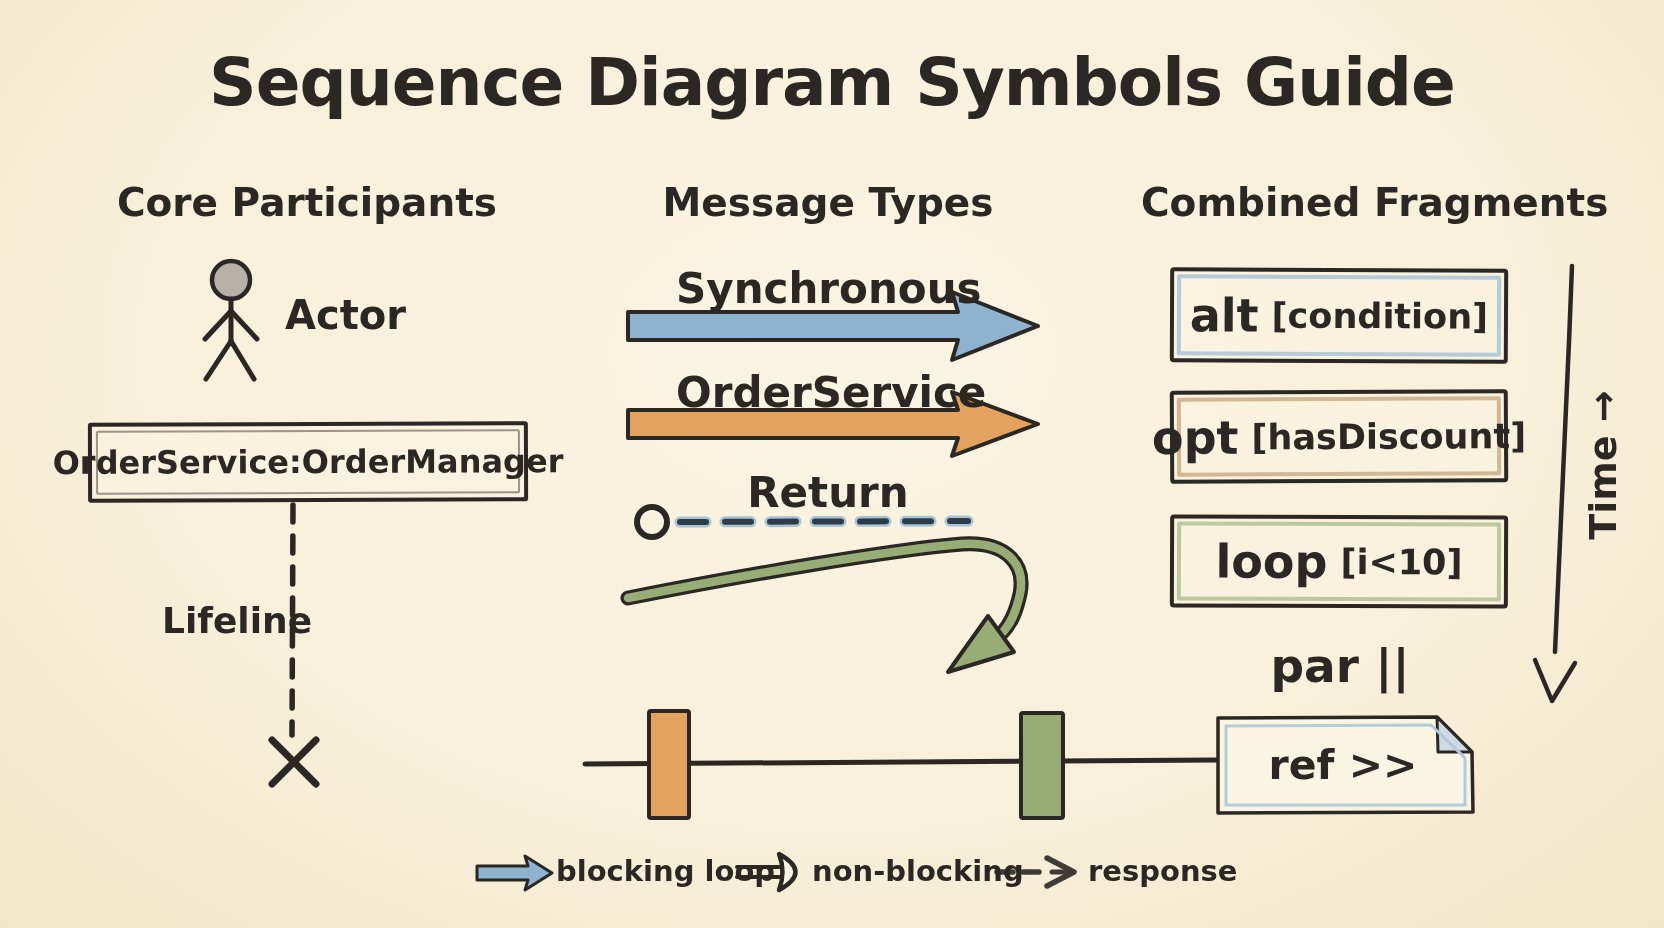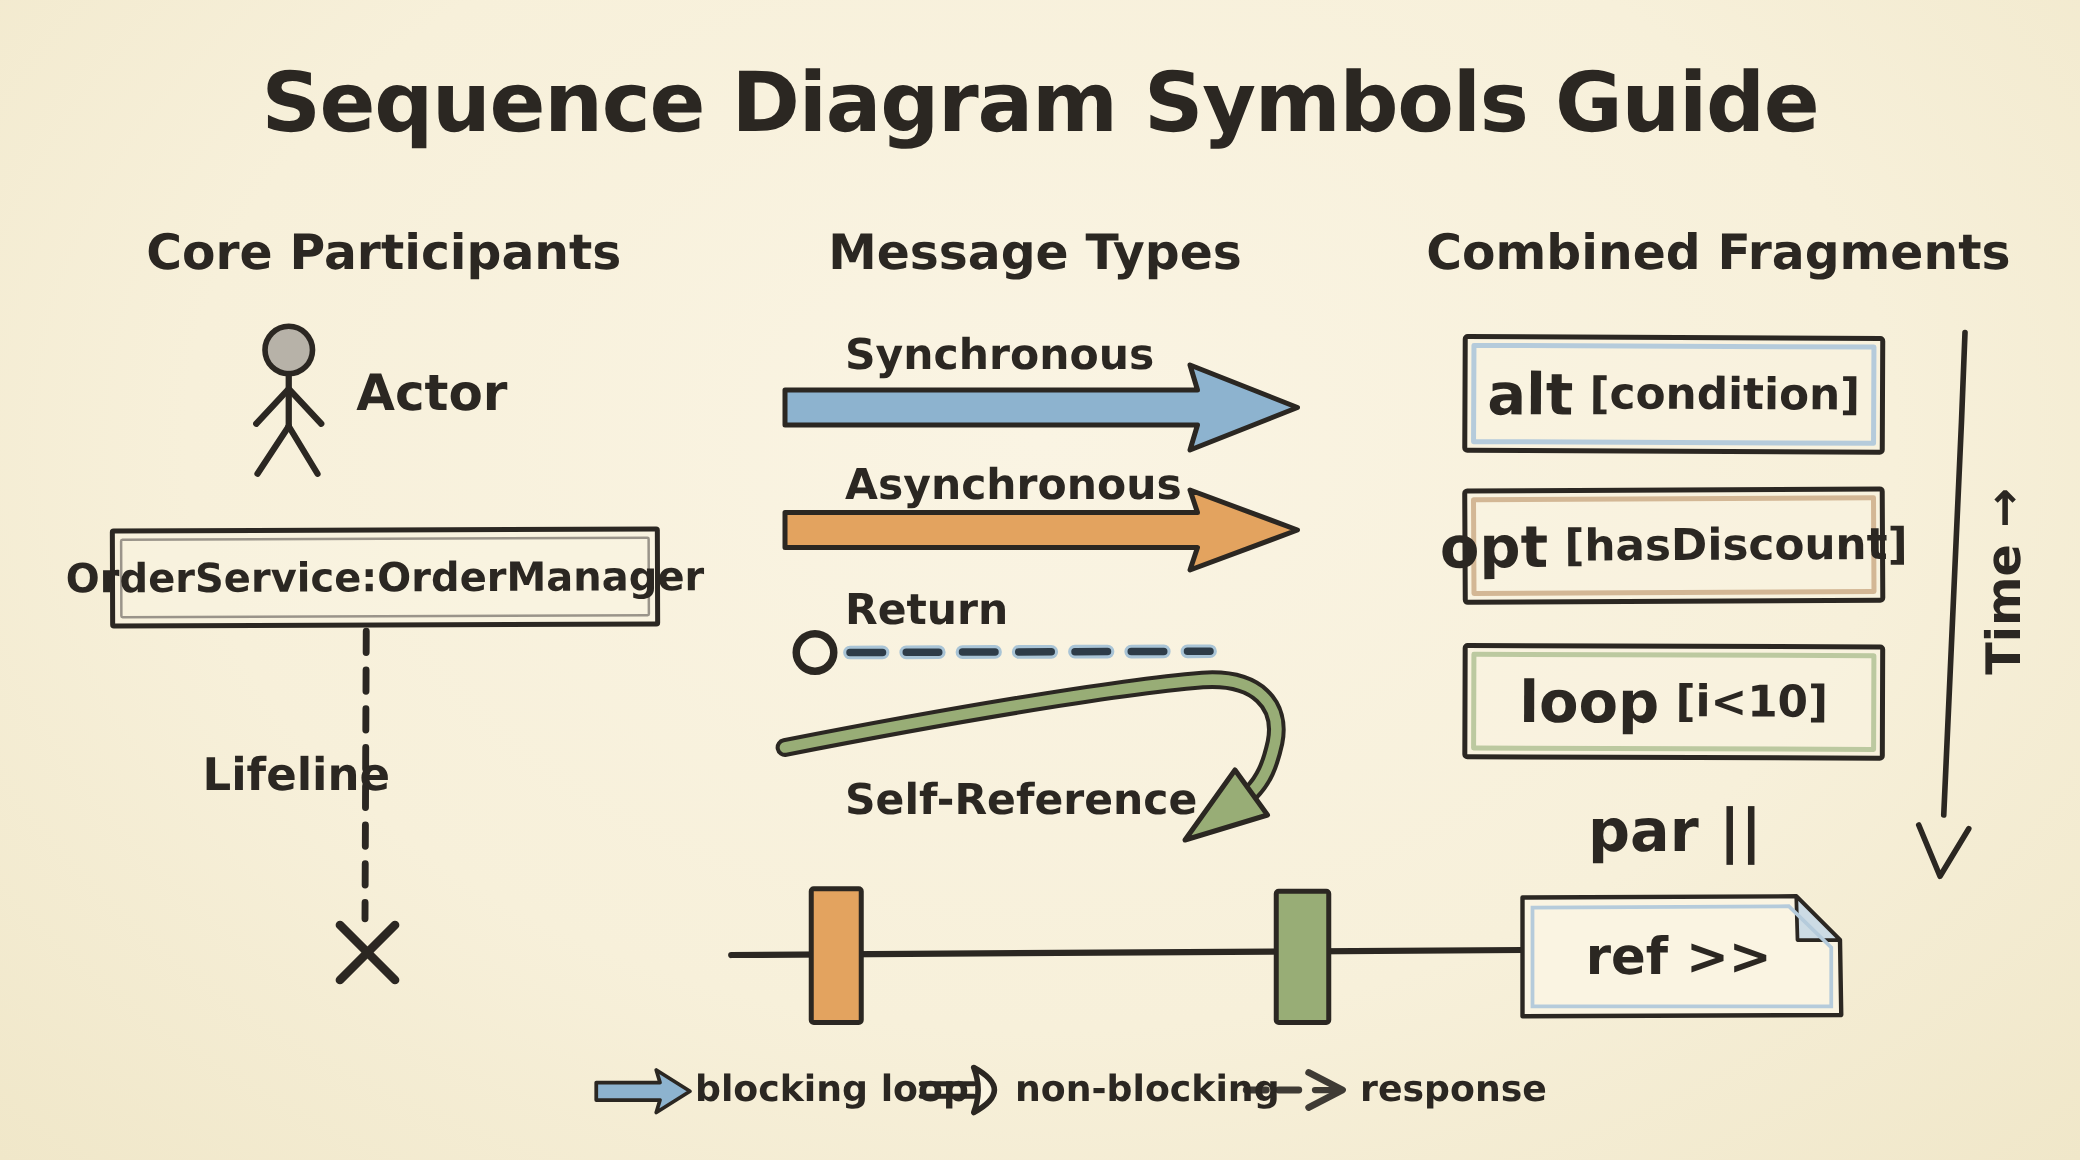--- a/index.html
+++ b/index.html
@@ -26,21 +26,21 @@
   .lifeline-label{left:162px;top:600px;font-size:36px;}
   .participant-box{
     position:absolute;left:88px;top:422px;width:440px;height:80px;box-sizing:border-box;
     border:4px solid var(--ink);border-radius:3px;padding:4px;background:rgba(250,244,226,.55);
     transform:rotate(-0.2deg);
   }
   .participant-inner{
     width:100%;height:100%;box-sizing:border-box;border:2px solid #9a948a;border-radius:2px;
     display:flex;align-items:center;justify-content:center;font-weight:bold;font-size:32px;
   }
-  .msg-label{font-size:34px;width:304px;}
+  .msg-label{font-size:42px;text-align:center;width:304px;}
   .m-sync{left:676px;top:264px;}
   .m-async{left:676px;top:368px;}
   .m-return{left:676px;top:468px;}
   .m-self{left:676px;top:620px;}
   .frag-box{
     position:absolute;left:1170px;width:338px;box-sizing:border-box;
     border:4px solid var(--ink);border-radius:4px;padding:3px;background:rgba(250,244,226,.5);
   }
   .frag-inner{
     width:100%;height:100%;box-sizing:border-box;border-radius:2px;
@@ -150,23 +150,22 @@
 
   <div class="lbl actor-label">Actor</div>
 
   <div class="participant-box">
     <div class="participant-inner">OrderService:OrderManager</div>
   </div>
 
   <div class="lbl lifeline-label">Lifeline</div>
 
   <div class="lbl msg-label m-sync">Synchronous</div>
-  <div class="lbl msg-label m-async">Asynchronous</div>
+  <div class="lbl msg-label m-async">OrderService</div>
   <div class="lbl msg-label m-return">Return</div>
-  <div class="lbl msg-label m-self">Self-Reference</div>
 
   <div class="frag-box f-alt">
     <div class="frag-inner">
       <span class="kw">alt</span>
       <span class="guard">[condition]</span>
     </div>
   </div>
   <div class="frag-box f-opt">
     <div class="frag-inner">
       <span class="kw">opt</span>

